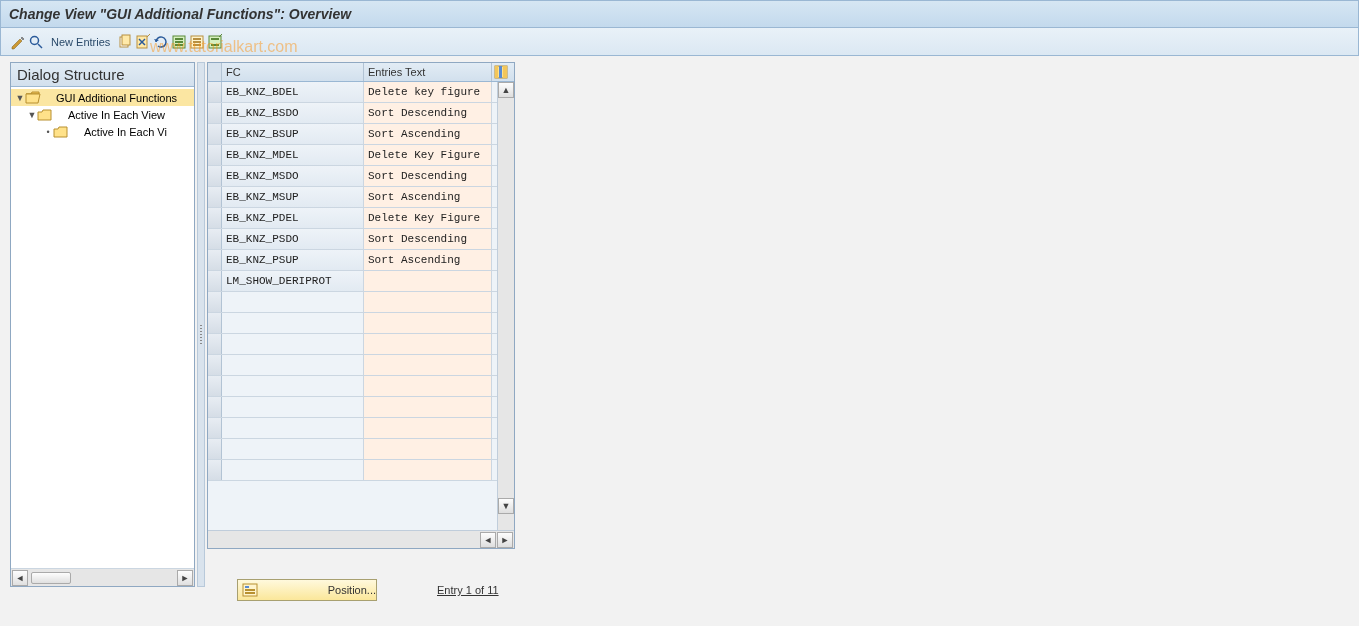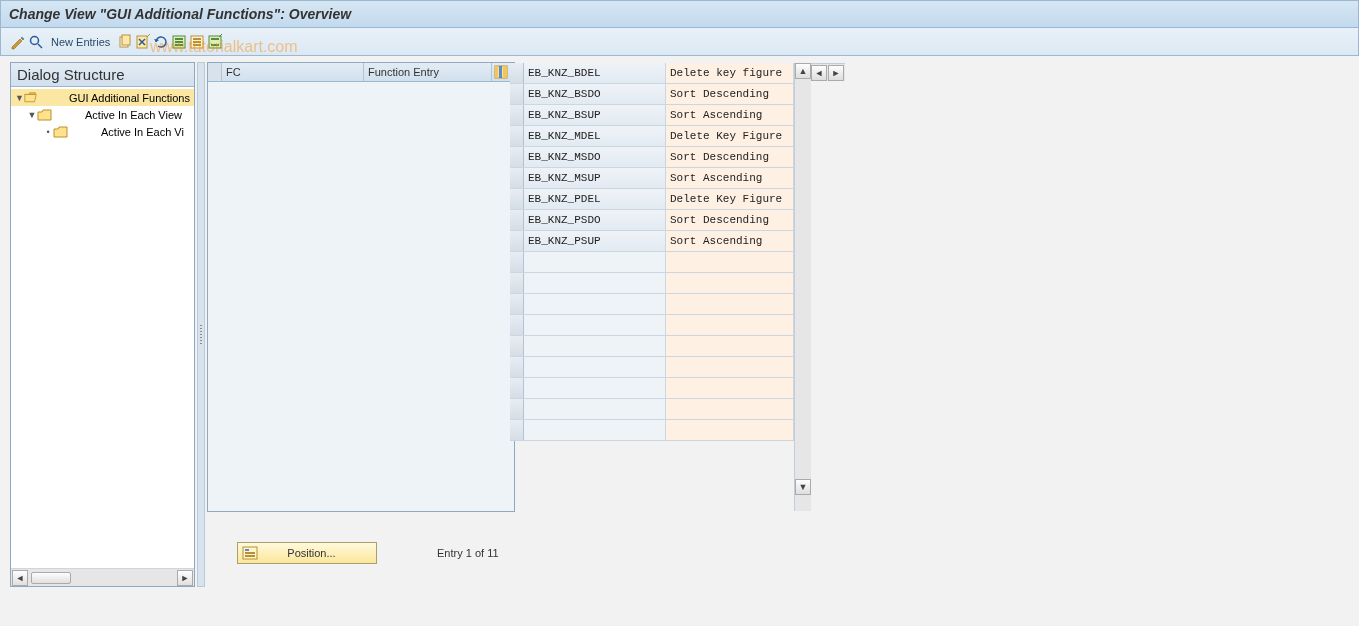--- a/index.html
+++ b/index.html
@@ -92,21 +92,21 @@
   .tree-item {
     display:flex;
     align-items:center;
     height:17px;
     padding:0 4px;
     cursor:pointer;
   }
   .tree-item.selected { background:#fbe6a2; }
   .tree-item .arrow { width:10px; text-align:center; color:#555; font-size:9px;}
   .tree-item .folder { width:16px; height:14px; display:inline-flex; align-items:center; justify-content:center;}
-  .tree-item .label { padding-left:0;margin-left:32px; }
+  .tree-item .label { padding-left:15px; }
   .indent1 { padding-left:16px; }
   .indent2 { padding-left:32px; }
   .tree-hscroll {
     border-top:1px solid #cbd6e1;
     height:18px;
     background:#e6e6e6;
     display:flex;
     align-items:center;
     justify-content:center;
     position:relative;
@@ -144,20 +144,21 @@
   
   .right-pane {
     flex:1;
     position:relative;
   }
   .grid-wrap {
     width:308px;
     border:1px solid #8fa8c2;
     background:#eef3f8;
     display:flex;
+    flex-direction:column;
   }
   .grid-head {
     display:flex;
     background:linear-gradient(#e2ecf5,#d2e0ed);
     border-bottom:1px solid #9ab7d3;
     height:19px;
   }
   .grid-head .cell {
     border-right:1px solid #b2c3d4;
     display:flex; align-items:center;
@@ -261,24 +262,25 @@
     padding:0 12px 0 4px;
     cursor:pointer;
     gap:30px;
     font-size:11px;
     color:#333;
     min-width:140px;
     position:relative;
   }
   .position-btn svg{width:16px;height:16px;}
   .position-btn .btn-text{
-    position:absolute; left:9px; right:0; text-align:center;
+    position:absolute; left:9px; right:0; text-align:right;
   }
   .entry-counter{
     color:#333;
+    text-decoration:underline;
   }
 </style>
 </head>
 <body>
 
 <div class="title-bar">
   <span>Change View "GUI Additional Functions": Overview</span>
 </div>
 
 <div class="toolbar">
@@ -384,21 +386,21 @@
     </div>
   </div>
 
   <div class="splitter"></div>
 
   <div class="right-pane">
     <div class="grid-wrap">
       <div class="grid-head">
         <div class="cell col-sel"></div>
         <div class="cell col-fc">FC</div>
-        <div class="cell col-ft">Function Entry</div>
+        <div class="cell col-ft">Entries Text</div>
         <div class="col-cfg">
           <svg viewBox="0 0 14 14">
               <rect x="1" y="1" width="12" height="12" fill="#ffe28a" stroke="#b89030"></rect>
               <rect x="1" y="1" width="3" height="12" fill="#f3c65a"></rect>
               <rect x="5" y="1" width="3" height="12" fill="#5a8ad0"></rect>
               <rect x="9" y="1" width="4" height="12" fill="#f3c65a"></rect>
             </svg>
         </div>
       </div>
       <div class="grid-body">
@@ -440,20 +442,25 @@
             </div>
             <div class="grid-row">
               <div class="cell col-sel"></div>
               <div class="cell col-fc">EB_KNZ_PSDO</div>
               <div class="cell col-ft">Sort Descending</div>
             </div>
             <div class="grid-row">
               <div class="cell col-sel"></div>
               <div class="cell col-fc">EB_KNZ_PSUP</div>
               <div class="cell col-ft">Sort Ascending</div>
+            </div>
+            <div class="grid-row">
+              <div class="cell col-sel"></div>
+              <div class="cell col-fc">LM_SHOW_DERIPROT</div>
+              <div class="cell col-ft"></div>
             </div>
             <div class="grid-row empty">
               <div class="cell col-sel"></div>
               <div class="cell col-fc"></div>
               <div class="cell col-ft"></div>
             </div>
             <div class="grid-row empty">
               <div class="cell col-sel"></div>
               <div class="cell col-fc"></div>
               <div class="cell col-ft"></div>

